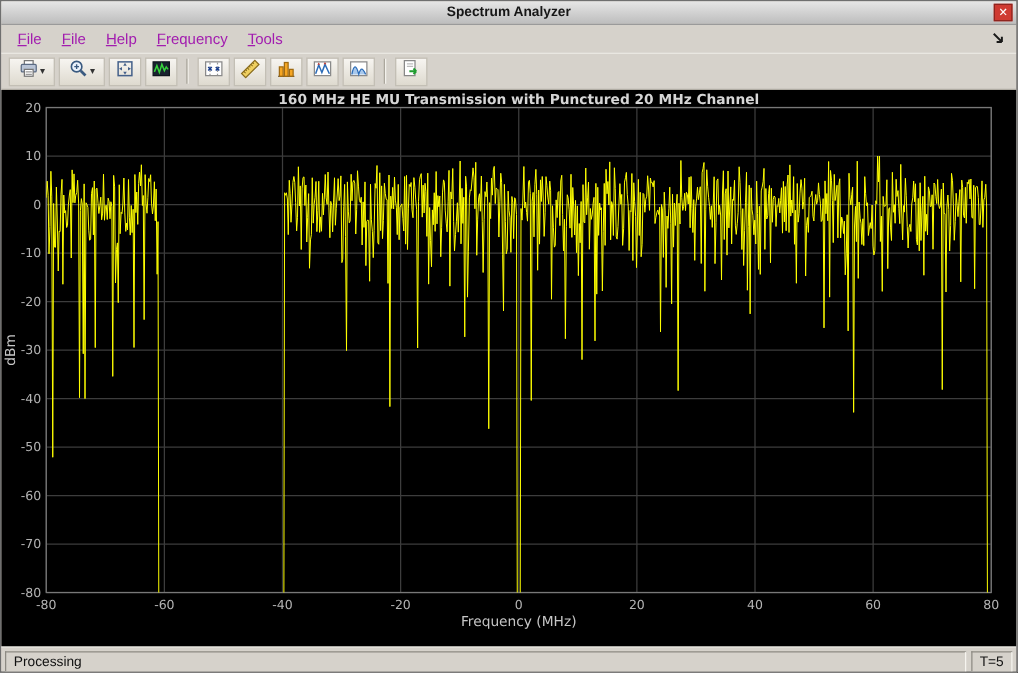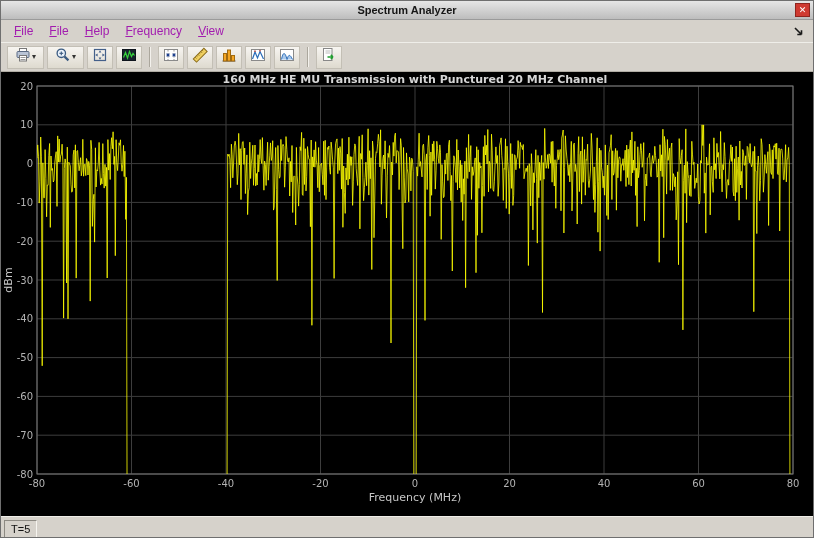--- a/index.html
+++ b/index.html
@@ -98,21 +98,21 @@
   <div class="titlebar">
     <div class="titlebar-text">Spectrum Analyzer</div>
     <div class="close-btn">✕</div>
   </div>
 
   <div class="menubar">
     <span class="menu-item">File</span>
     <span class="menu-item">File</span>
     <span class="menu-item">Help</span>
     <span class="menu-item">Frequency</span>
-    <span class="menu-item">View</span>
+    <span class="menu-item">Tools</span>
     <span class="dock-icon">
       <svg width="13" height="13" viewBox="0 0 13 13">
         <path d="M3 3 L9.5 9.5 M9.5 9.5 v-4.2 M9.5 9.5 h-4.2" stroke="#1a1a1a" stroke-width="1.6" fill="none"></path>
       </svg>
     </span>
   </div>
 
   <div class="toolbar">
     <div class="tbtn with-arrow">
       <span>
@@ -272,16 +272,17 @@
           <text x="32" y="366.7" text-anchor="end" font-size="10" fill="#b3b3b3">-70</text>
           <text x="32" y="405.5" text-anchor="end" font-size="10" fill="#b3b3b3">-80</text>
         </g>
       <path id="trace" fill="none" stroke-width="0.8" clip-path="url(#plotclip)" d="M36.0 86.2L36.7 72.9L37.5 84.2L38.2 131.1L39.0 109.2L39.7 65.0L40.4 84.9L41.2 293.8L41.9 90.8L42.7 125.7L43.4 125.8L44.1 77.6L44.9 106.4L45.6 144.8L46.3 113.0L47.1 113.2L47.8 83.4L48.6 71.5L49.3 155.4L50.0 84.0L50.8 98.4L51.5 96.5L52.3 110.0L53.0 108.2L53.7 91.8L54.5 84.0L55.2 79.7L56.0 134.4L56.7 63.9L57.4 90.1L58.2 67.1L58.9 90.3L59.6 84.2L60.4 82.1L61.1 72.2L61.9 90.5L62.6 246.1L63.3 96.6L64.1 86.9L64.8 91.3L65.6 211.0L66.3 75.1L67.0 246.9L67.8 90.2L68.5 91.5L69.3 93.9L70.0 112.2L70.7 120.2L71.5 119.1L72.2 82.9L73.0 78.1L73.7 115.9L74.4 72.8L75.2 206.1L75.9 79.1L76.6 78.5L77.4 90.5L78.1 98.8L78.9 92.2L79.6 85.7L80.3 103.8L81.1 98.5L81.8 67.3L82.6 104.2L83.3 92.9L84.0 92.1L84.8 103.6L85.5 86.5L86.3 89.3L87.0 103.0L87.7 89.4L88.5 93.3L89.2 229.1L89.9 68.3L90.7 77.5L91.4 154.4L92.2 127.6L92.9 122.3L93.6 170.1L94.4 75.8L95.1 115.0L95.9 97.8L96.6 98.9L97.3 91.2L98.1 70.4L98.8 97.7L99.6 113.1L100.3 106.4L101.0 111.9L101.8 71.6L102.5 101.7L103.2 116.1L104.0 92.4L104.7 114.1L105.5 95.4L106.2 206.0L106.9 67.6L107.7 98.1L108.4 81.6L109.2 107.5L109.9 74.7L110.6 65.7L111.4 76.8L112.1 59.8L112.9 92.4L113.6 84.4L114.3 183.7L115.1 67.7L115.8 90.6L116.6 98.6L117.3 86.0L118.0 70.8L118.8 73.3L119.5 67.8L120.2 90.5L121.0 99.2L121.7 92.8L122.5 73.4L123.2 104.6L123.9 79.2L124.7 147.4L125.4 105.3L126.2 489.6L126.9 457.1L127.6 473.8L128.4 460.2L129.1 442.6L129.9 468.2L130.6 565.9L131.3 449.9L132.1 505.8L132.8 450.0L133.5 454.9L134.3 453.0L135.0 428.2L135.8 453.9L136.5 497.3L137.2 455.9L138.0 448.4L138.7 472.0L139.5 460.1L140.2 476.8L140.9 455.1L141.7 481.0L142.4 451.5L143.2 514.8L143.9 452.6L144.6 460.8L145.4 433.7L146.1 483.6L146.9 435.6L147.6 575.3L148.3 428.5L149.1 435.0L149.8 472.1L150.5 461.9L151.3 463.0L152.0 492.9L152.8 508.1L153.5 472.5L154.2 445.9L155.0 465.4L155.7 448.5L156.5 601.3L157.2 456.7L157.9 497.9L158.7 487.3L159.4 465.7L160.2 481.4L160.9 469.1L161.6 457.2L162.4 444.1L163.1 471.0L163.8 459.6L164.6 443.9L165.3 477.2L166.1 445.5L166.8 487.4L167.5 455.0L168.3 512.9L169.0 466.3L169.8 431.2L170.5 450.1L171.2 498.2L172.0 468.2L172.7 460.7L173.5 440.6L174.2 456.7L174.9 449.8L175.7 457.3L176.4 502.0L177.1 461.8L177.9 472.7L178.6 436.6L179.4 453.1L180.1 448.4L180.8 465.2L181.6 466.6L182.3 487.4L183.1 600.5L183.8 450.8L184.5 427.6L185.3 449.4L186.0 455.0L186.8 467.8L187.5 468.0L188.2 600.4L189.0 465.2L189.7 468.2L190.5 449.5L191.2 499.1L191.9 477.4L192.7 468.8L193.4 433.3L194.1 478.2L194.9 475.7L195.6 479.6L196.4 463.3L197.1 453.1L197.8 513.7L198.6 438.0L199.3 478.3L200.1 454.8L200.8 460.0L201.5 450.9L202.3 459.1L203.0 429.0L203.8 469.3L204.5 458.4L205.2 503.0L206.0 446.7L206.7 438.1L207.4 441.5L208.2 431.5L208.9 452.0L209.7 493.2L210.4 500.1L211.1 448.2L211.9 500.7L212.6 481.2L213.4 480.6L214.1 491.9L214.8 480.0L215.6 493.6L216.3 449.7L217.1 467.9L217.8 470.2L218.5 438.7L219.3 443.8L220.0 460.9L220.8 528.1L221.5 450.8L222.2 439.9L223.0 475.5L223.7 481.1L224.4 492.6L225.2 465.5L225.9 510.7L226.7 82.2L227.4 84.2L228.1 82.2L228.9 87.2L229.6 115.7L230.4 72.2L231.1 82.8L231.8 105.8L232.6 91.1L233.3 74.0L234.1 69.2L234.8 73.8L235.5 90.0L236.3 112.7L237.0 101.8L237.7 61.4L238.5 92.8L239.2 76.7L240.0 127.6L240.7 78.5L241.4 70.1L242.2 69.5L242.9 92.4L243.7 76.0L244.4 121.6L245.1 101.8L245.9 82.9L246.6 142.6L247.4 119.9L248.1 115.7L248.8 70.2L249.6 106.5L250.3 91.6L251.0 86.2L251.8 73.2L252.5 113.3L253.3 96.4L254.0 73.0L254.7 113.9L255.5 101.5L256.2 113.0L257.0 82.7L257.7 99.9L258.4 87.4L259.2 67.6L259.9 86.3L260.7 91.5L261.4 65.6L262.1 93.7L262.9 118.2L263.6 89.1L264.4 92.5L265.1 113.5L265.8 90.3L266.6 70.2L267.3 108.2L268.0 94.7L268.8 83.2L269.5 70.9L270.3 88.5L271.0 84.9L271.7 68.7L272.5 138.1L273.2 135.4L274.0 93.2L274.7 75.5L275.4 117.3L276.2 208.5L276.9 73.5L277.7 97.5L278.4 106.2L279.1 104.7L279.9 67.4L280.6 88.6L281.3 73.8L282.1 72.3L282.8 74.5L283.6 115.2L284.3 95.8L285.0 64.6L285.8 77.5L286.5 88.3L287.3 90.0L288.0 85.8L288.7 124.0L289.5 89.5L290.2 109.9L291.0 73.5L291.7 140.5L292.4 105.1L293.2 103.9L293.9 104.6L294.7 153.0L295.4 75.4L296.1 103.8L296.9 113.0L297.6 134.1L298.3 112.3L299.1 74.8L299.8 78.6L300.6 60.4L301.3 122.2L302.0 123.4L302.8 66.2L303.5 112.5L304.3 76.7L305.0 118.9L305.7 104.4L306.5 74.6L307.2 82.7L308.0 87.5L308.7 87.7L309.4 154.7L310.2 68.0L310.9 253.3L311.6 84.9L312.4 94.9L313.1 77.9L313.9 95.2L314.6 69.7L315.3 88.1L316.1 93.8L316.8 115.7L317.6 75.5L318.3 119.8L319.0 93.8L319.8 92.2L320.5 91.1L321.3 102.7L322.0 112.8L322.7 69.2L323.5 123.3L324.2 68.3L325.0 127.6L325.7 95.1L326.4 75.5L327.2 77.3L327.9 74.0L328.6 95.8L329.4 102.2L330.1 70.1L330.9 77.8L331.6 87.9L332.3 95.8L333.1 206.4L333.8 89.0L334.6 71.8L335.3 68.7L336.0 66.9L336.8 101.7L337.5 76.1L338.3 98.4L339.0 74.6L339.7 81.1L340.5 117.1L341.2 66.5L341.9 155.3L342.7 94.0L343.4 120.6L344.2 141.4L344.9 95.9L345.6 107.8L346.4 82.2L347.1 113.1L347.9 65.2L348.6 107.1L349.3 84.5L350.1 93.4L350.8 84.8L351.6 133.4L352.3 109.8L353.0 82.3L353.8 71.9L354.5 73.8L355.2 96.7L356.0 106.5L356.7 113.5L357.5 89.0L358.2 64.3L358.9 156.9L359.7 81.5L360.4 87.2L361.2 62.8L361.9 105.2L362.6 128.7L363.4 115.7L364.1 105.4L364.9 90.2L365.6 113.7L366.3 93.4L367.1 56.8L367.8 123.1L368.6 78.7L369.3 106.7L370.0 85.8L370.8 197.5L371.5 69.0L372.2 76.9L373.0 165.7L373.7 129.4L374.5 86.3L375.2 79.8L375.9 80.5L376.7 71.3L377.4 62.3L378.2 69.7L378.9 95.0L379.6 57.8L380.4 132.2L381.1 103.9L381.9 86.3L382.6 83.0L383.3 97.0L384.1 68.8L384.8 105.1L385.5 146.0L386.3 103.8L387.0 81.3L387.8 85.4L388.5 73.6L389.2 91.4L390.0 271.0L390.7 90.1L391.5 102.9L392.2 70.4L392.9 84.1L393.7 63.9L394.4 61.1L395.2 90.9L395.9 78.5L396.6 79.0L397.4 79.8L398.1 117.6L398.9 89.0L399.6 66.6L400.3 73.8L401.1 131.6L401.8 176.7L402.5 75.5L403.3 105.1L404.0 131.0L404.8 127.5L405.5 80.9L406.2 96.3L407.0 102.0L407.7 129.9L408.5 85.2L409.2 89.8L409.9 118.9L410.7 86.2L411.4 87.4L412.2 99.6L412.9 451.6L413.6 455.3L414.4 452.7L415.1 453.1L415.8 94.8L416.6 104.1L417.3 87.2L418.1 61.2L418.8 94.4L419.5 89.6L420.3 98.0L421.0 104.9L421.8 73.7L422.5 72.2L423.2 82.8L424.0 248.4L424.7 89.1L425.5 81.9L426.2 117.5L426.9 75.8L427.7 63.5L428.4 83.6L429.1 144.2L429.9 80.0L430.6 123.3L431.4 71.9L432.1 89.2L432.8 69.2L433.6 87.2L434.3 117.1L435.1 98.2L435.8 69.3L436.5 76.5L437.3 86.3L438.0 91.3L438.8 72.9L439.5 80.2L440.2 167.4L441.0 92.6L441.7 109.8L442.5 125.7L443.2 124.3L443.9 87.9L444.7 102.1L445.4 82.1L446.1 81.2L446.9 108.5L447.6 72.8L448.4 68.2L449.1 99.5L449.8 128.7L450.6 103.4L451.3 199.0L452.1 109.4L452.8 83.8L453.5 86.1L454.3 95.8L455.0 110.5L455.8 67.4L456.5 117.9L457.2 78.0L458.0 94.4L458.7 116.0L459.4 88.3L460.2 130.1L460.9 92.7L461.7 148.5L462.4 106.8L463.1 122.2L463.9 89.2L464.6 215.7L465.4 75.7L466.1 105.6L466.8 106.4L467.6 62.4L468.3 99.8L469.1 85.7L469.8 73.6L470.5 127.4L471.3 94.8L472.0 103.5L472.8 99.9L473.5 90.7L474.2 85.9L475.0 200.7L475.7 74.7L476.4 163.3L477.2 77.8L477.9 116.3L478.7 90.5L479.4 95.9L480.1 94.2L480.9 160.8L481.6 113.4L482.4 74.7L483.1 124.3L483.8 63.4L484.6 83.0L485.3 73.2L486.1 92.0L486.8 57.5L487.5 119.9L488.3 89.3L489.0 92.0L489.7 116.4L490.5 62.2L491.2 78.9L492.0 117.5L492.7 119.3L493.4 109.2L494.2 90.4L494.9 74.9L495.7 91.4L496.4 83.5L497.1 124.3L497.9 111.0L498.6 73.7L499.4 70.1L500.1 65.9L500.8 83.5L501.6 93.0L502.3 128.4L503.0 96.5L503.8 97.3L504.5 66.8L505.3 136.4L506.0 74.2L506.7 89.3L507.5 101.1L508.2 142.1L509.0 105.6L509.7 71.5L510.4 116.4L511.2 81.8L511.9 133.4L512.7 123.5L513.4 82.7L514.1 83.6L514.9 97.8L515.6 87.4L516.4 85.0L517.1 68.6L517.8 78.4L518.6 96.3L519.3 70.4L520.0 74.2L520.8 74.0L521.5 77.5L522.3 72.5L523.0 106.8L523.7 101.9L524.5 97.9L525.2 96.1L526.0 99.6L526.7 93.7L527.4 193.5L528.2 91.6L528.9 95.1L529.7 133.9L530.4 81.7L531.1 96.7L531.9 157.9L532.6 100.8L533.3 110.7L534.1 95.0L534.8 77.7L535.6 106.7L536.3 171.1L537.0 83.4L537.8 125.7L538.5 90.4L539.3 108.4L540.0 92.8L540.7 83.4L541.5 240.5L542.2 90.6L543.0 107.2L543.7 56.4L544.4 86.0L545.2 96.3L545.9 93.2L546.7 82.6L547.4 96.5L548.1 81.8L548.9 83.7L549.6 91.2L550.3 69.7L551.1 110.2L551.8 69.2L552.6 95.0L553.3 114.0L554.0 87.7L554.8 136.3L555.5 93.4L556.3 86.5L557.0 77.7L557.7 87.7L558.5 82.3L559.2 77.4L560.0 138.8L560.7 66.1L561.4 62.9L562.2 58.0L562.9 161.0L563.6 95.3L564.4 63.8L565.1 77.0L565.9 86.2L566.6 93.1L567.3 103.5L568.1 92.6L568.8 109.9L569.6 90.5L570.3 69.4L571.0 138.9L571.8 106.1L572.5 72.6L573.3 71.1L574.0 99.6L574.7 92.3L575.5 100.0L576.2 152.0L577.0 81.6L577.7 64.6L578.4 119.6L579.2 83.0L579.9 79.0L580.6 132.1L581.4 64.8L582.1 110.3L582.9 91.9L583.6 77.5L584.3 123.2L585.1 87.5L585.8 88.3L586.6 72.2L587.3 108.7L588.0 115.5L588.8 106.7L589.5 98.0L590.3 61.4L591.0 74.0L591.7 96.1L592.5 127.6L593.2 94.9L593.9 140.4L594.7 112.3L595.4 89.8L596.2 65.8L596.9 160.2L597.6 109.3L598.4 76.1L599.1 179.1L599.9 78.3L600.6 95.7L601.3 100.2L602.1 115.8L602.8 104.1L603.6 123.2L604.3 72.9L605.0 98.9L605.8 143.5L606.5 93.0L607.2 147.5L608.0 80.7L608.7 77.8L609.5 73.3L610.2 62.7L610.9 127.5L611.7 78.8L612.4 103.2L613.2 100.6L613.9 82.9L614.6 76.4L615.4 138.2L616.1 78.6L616.9 105.8L617.6 87.7L618.3 84.8L619.1 86.1L619.8 109.2L620.6 92.5L621.3 93.2L622.0 86.7L622.8 98.3L623.5 88.2L624.2 78.2L625.0 114.5L625.7 73.1L626.5 105.5L627.2 77.2L627.9 112.6L628.7 75.9L629.4 68.0L630.2 114.0L630.9 59.9L631.6 100.9L632.4 88.0L633.1 98.3L633.9 69.3L634.6 123.4L635.3 96.2L636.1 154.6L636.8 74.8L637.5 105.7L638.3 98.7L639.0 82.5L639.8 71.7L640.5 78.5L641.2 95.3L642.0 89.0L642.7 70.6L643.5 148.8L644.2 108.6L644.9 102.0L645.7 113.9L646.4 86.1L647.2 85.3L647.9 84.3L648.6 81.0L649.4 101.1L650.1 104.8L650.9 89.5L651.6 83.6L652.3 91.3L653.1 88.2L653.8 74.3L654.5 83.6L655.3 90.6L656.0 105.2L656.8 104.0L657.5 86.9L658.2 190.3L659.0 72.7L659.7 99.0L660.5 82.8L661.2 104.6L661.9 57.2L662.7 165.7L663.4 64.4L664.2 72.3L664.9 88.3L665.6 122.1L666.4 67.5L667.1 88.4L667.8 84.0L668.6 76.2L669.3 118.3L670.1 75.7L670.8 71.0L671.5 118.4L672.3 101.6L673.0 104.1L673.8 114.8L674.5 104.9L675.2 147.9L676.0 131.0L676.7 99.8L677.5 192.7L678.2 66.6L678.9 85.8L679.7 91.9L680.4 83.4L681.1 77.7L681.9 257.9L682.6 108.8L683.4 93.1L684.1 121.3L684.8 56.9L685.6 150.7L686.3 89.6L687.1 102.6L687.8 106.6L688.5 123.6L689.3 103.0L690.0 124.5L690.8 69.3L691.5 82.9L692.2 92.5L693.0 90.2L693.7 116.4L694.5 110.3L695.2 106.1L695.9 110.8L696.7 92.0L697.4 124.9L698.1 132.0L698.9 128.5L699.6 88.6L700.4 91.0L701.1 52.8L701.8 73.5L702.6 52.9L703.3 121.2L704.1 100.9L704.8 161.1L705.5 85.1L706.3 93.0L707.0 92.9L707.8 92.2L708.5 71.8L709.2 142.9L710.0 95.2L710.7 94.1L711.4 109.7L712.2 120.4L712.9 65.8L713.7 97.8L714.4 91.7L715.1 106.6L715.9 71.4L716.6 85.2L717.4 80.5L718.1 94.9L718.8 106.9L719.6 59.5L720.3 96.8L721.1 119.9L721.8 92.5L722.5 97.7L723.3 70.6L724.0 84.6L724.8 109.2L725.5 126.4L726.2 110.0L727.0 107.4L727.7 113.2L728.4 91.1L729.2 86.2L729.9 72.8L730.7 89.4L731.4 75.0L732.1 119.4L732.9 124.0L733.6 86.7L734.4 128.7L735.1 74.2L735.8 120.4L736.6 96.2L737.3 85.0L738.1 148.2L738.8 69.0L739.5 113.0L740.3 99.4L741.0 116.0L741.7 77.5L742.5 80.5L743.2 93.2L744.0 93.0L744.7 83.8L745.4 127.4L746.2 74.4L746.9 75.6L747.7 85.3L748.4 90.9L749.1 71.6L749.9 91.3L750.6 94.8L751.4 92.2L752.1 79.3L752.8 239.7L753.6 74.4L754.3 98.8L755.0 98.9L755.8 161.6L756.5 93.7L757.3 84.0L758.0 95.6L758.7 128.8L759.5 108.4L760.2 66.7L761.0 72.5L761.7 91.7L762.4 120.2L763.2 105.1L763.9 82.6L764.7 92.5L765.4 101.3L766.1 89.4L766.9 79.7L767.6 153.5L768.4 72.1L769.1 77.9L769.8 100.3L770.6 102.4L771.3 77.8L772.0 106.6L772.8 73.8L773.5 75.1L774.3 71.7L775.0 87.1L775.7 71.2L776.5 101.7L777.2 102.6L778.0 76.2L778.7 159.0L779.4 78.3L780.2 77.1L780.9 77.3L781.7 86.1L782.4 107.6L783.1 107.7L783.9 91.2L784.6 72.7L785.3 109.9L786.1 87.9L786.8 85.9L787.6 75.4L788.3 93.6L789.0 447.2L789.8 493.7L790.5 473.7L791.3 484.0L792.0 453.1" stroke="#ffff00"></path>
       <text x="11" y="208" text-anchor="middle" font-size="11" fill="#c6c6c6" transform="rotate(-90 11 208)">dBm</text>
       <text x="414" y="429" text-anchor="middle" font-size="11" fill="#c6c6c6">Frequency (MHz)</text>
     </svg>
   </div>
 
   <div class="statusbar">
+    <div class="spanel grow">Processing</div>
     <div class="spanel">T=5</div>
   </div>
 
 </div>
 
 </body></html>

